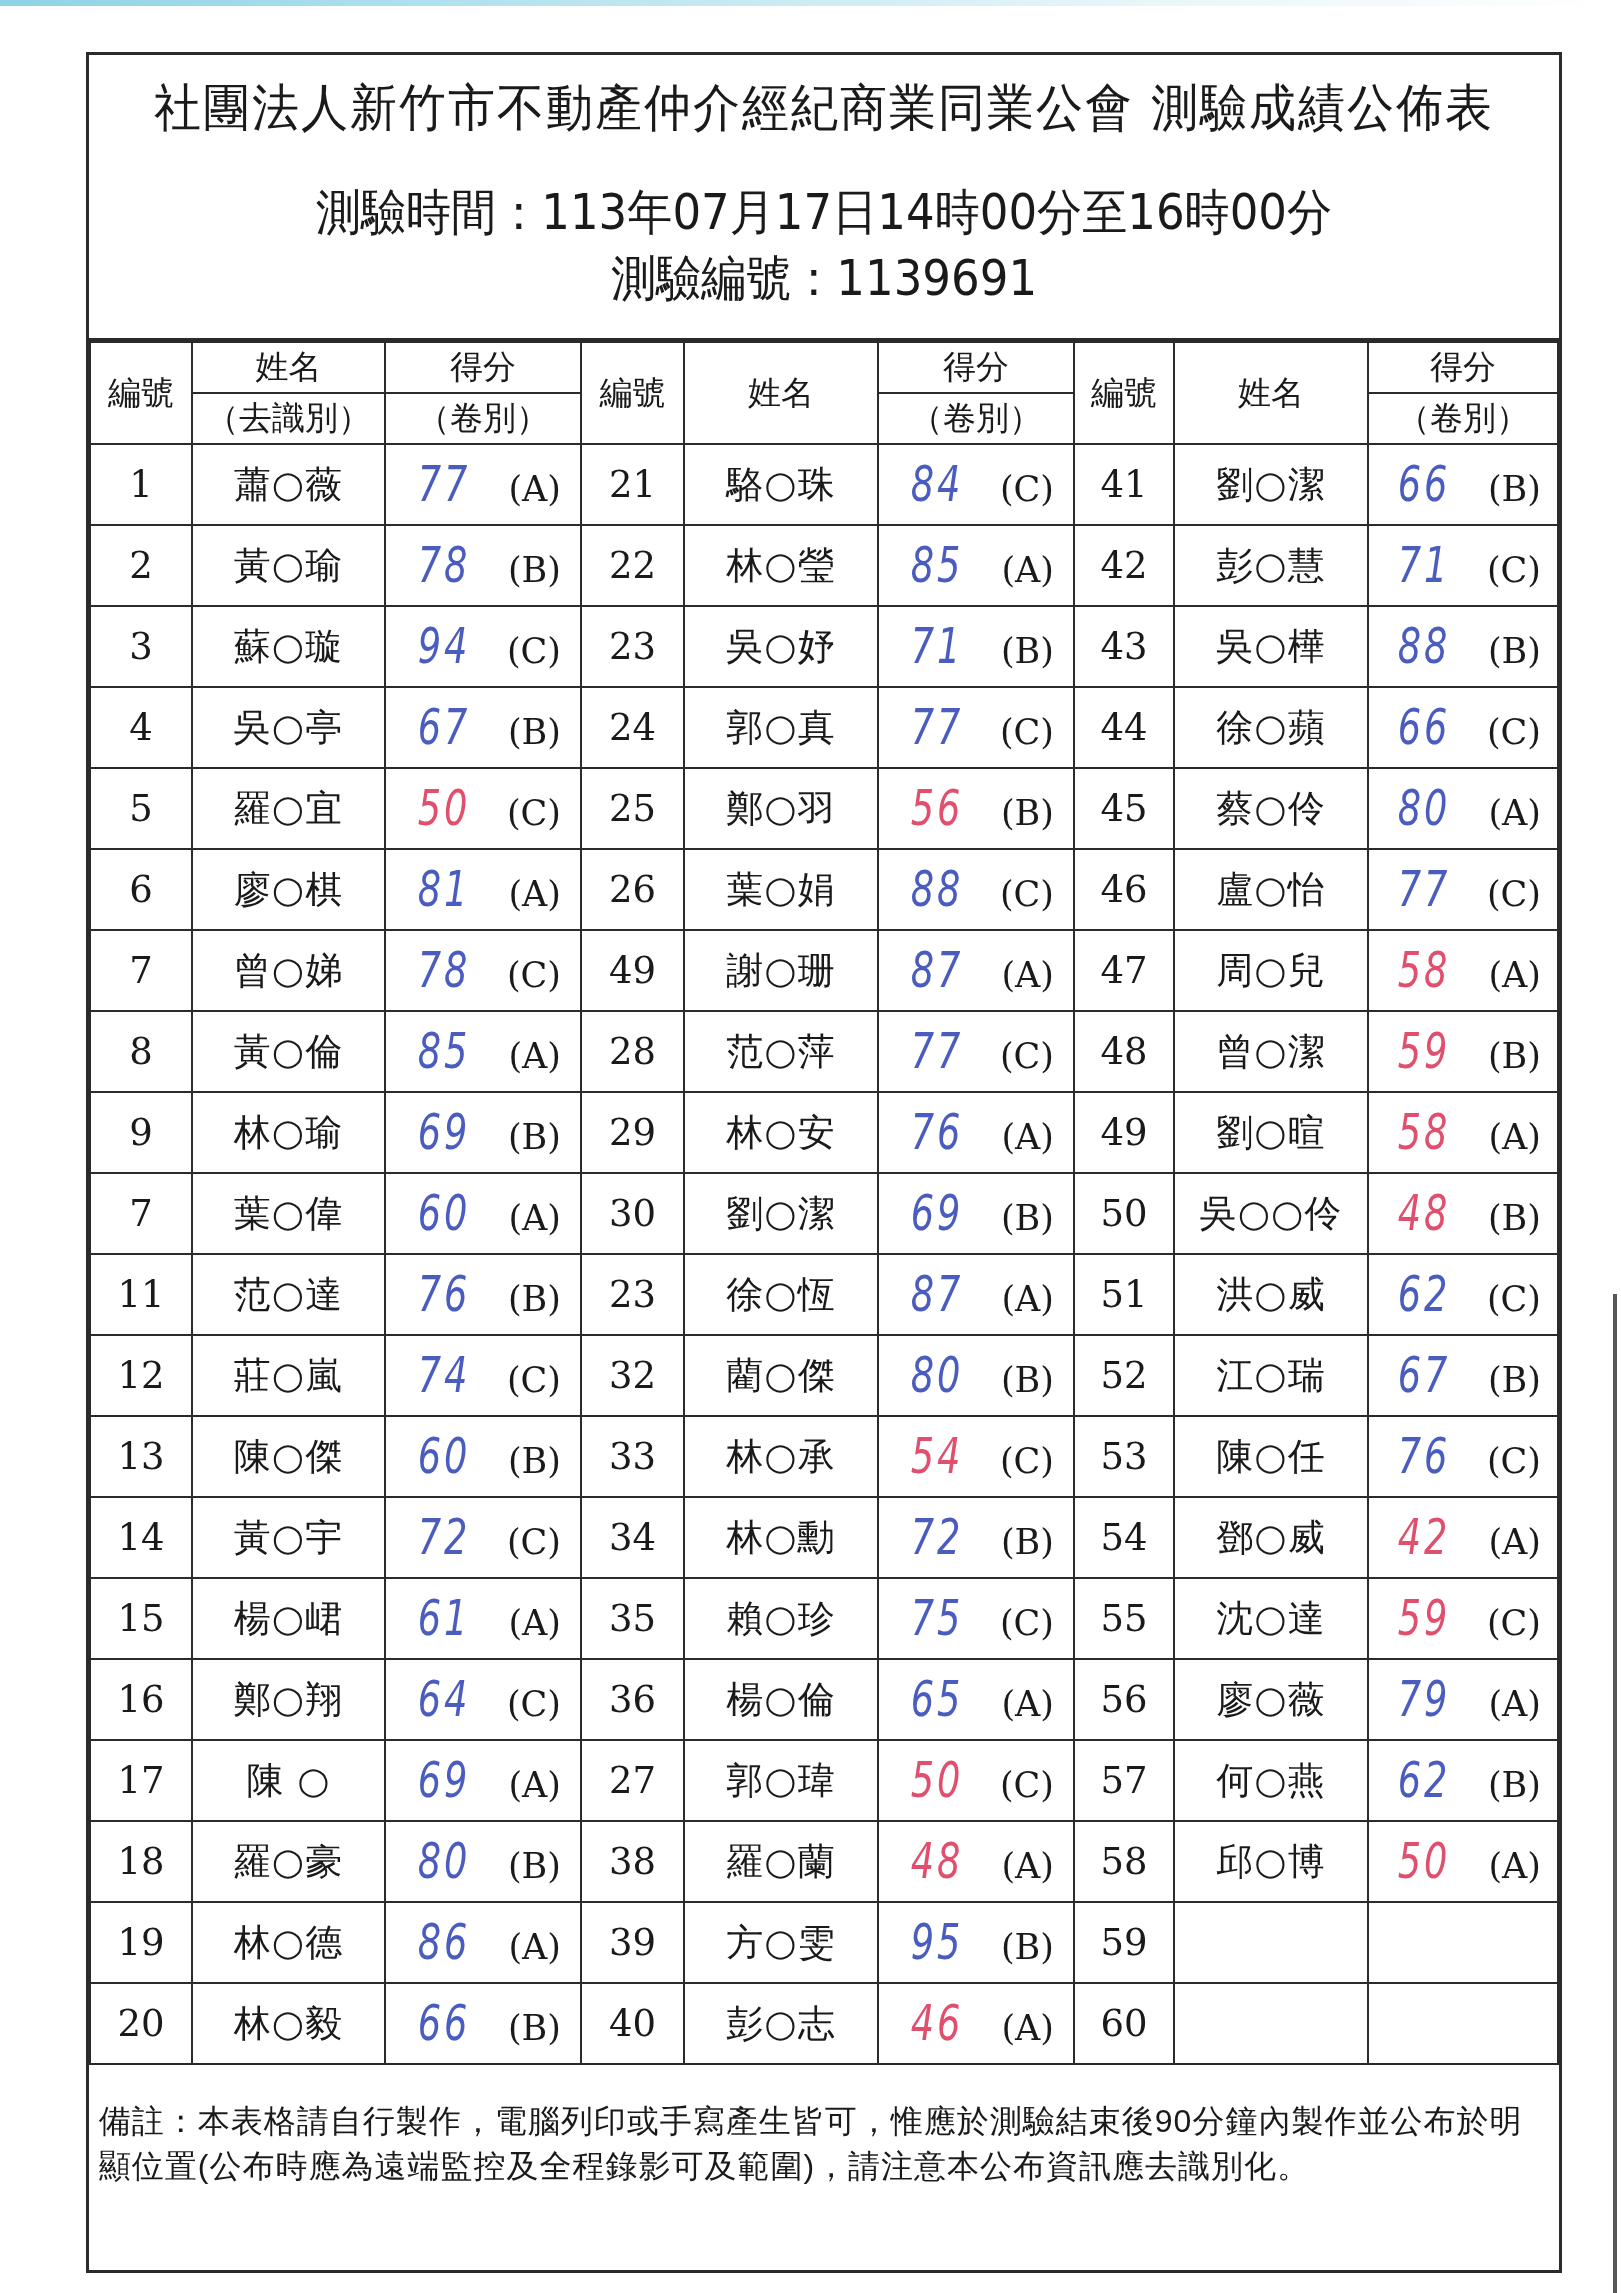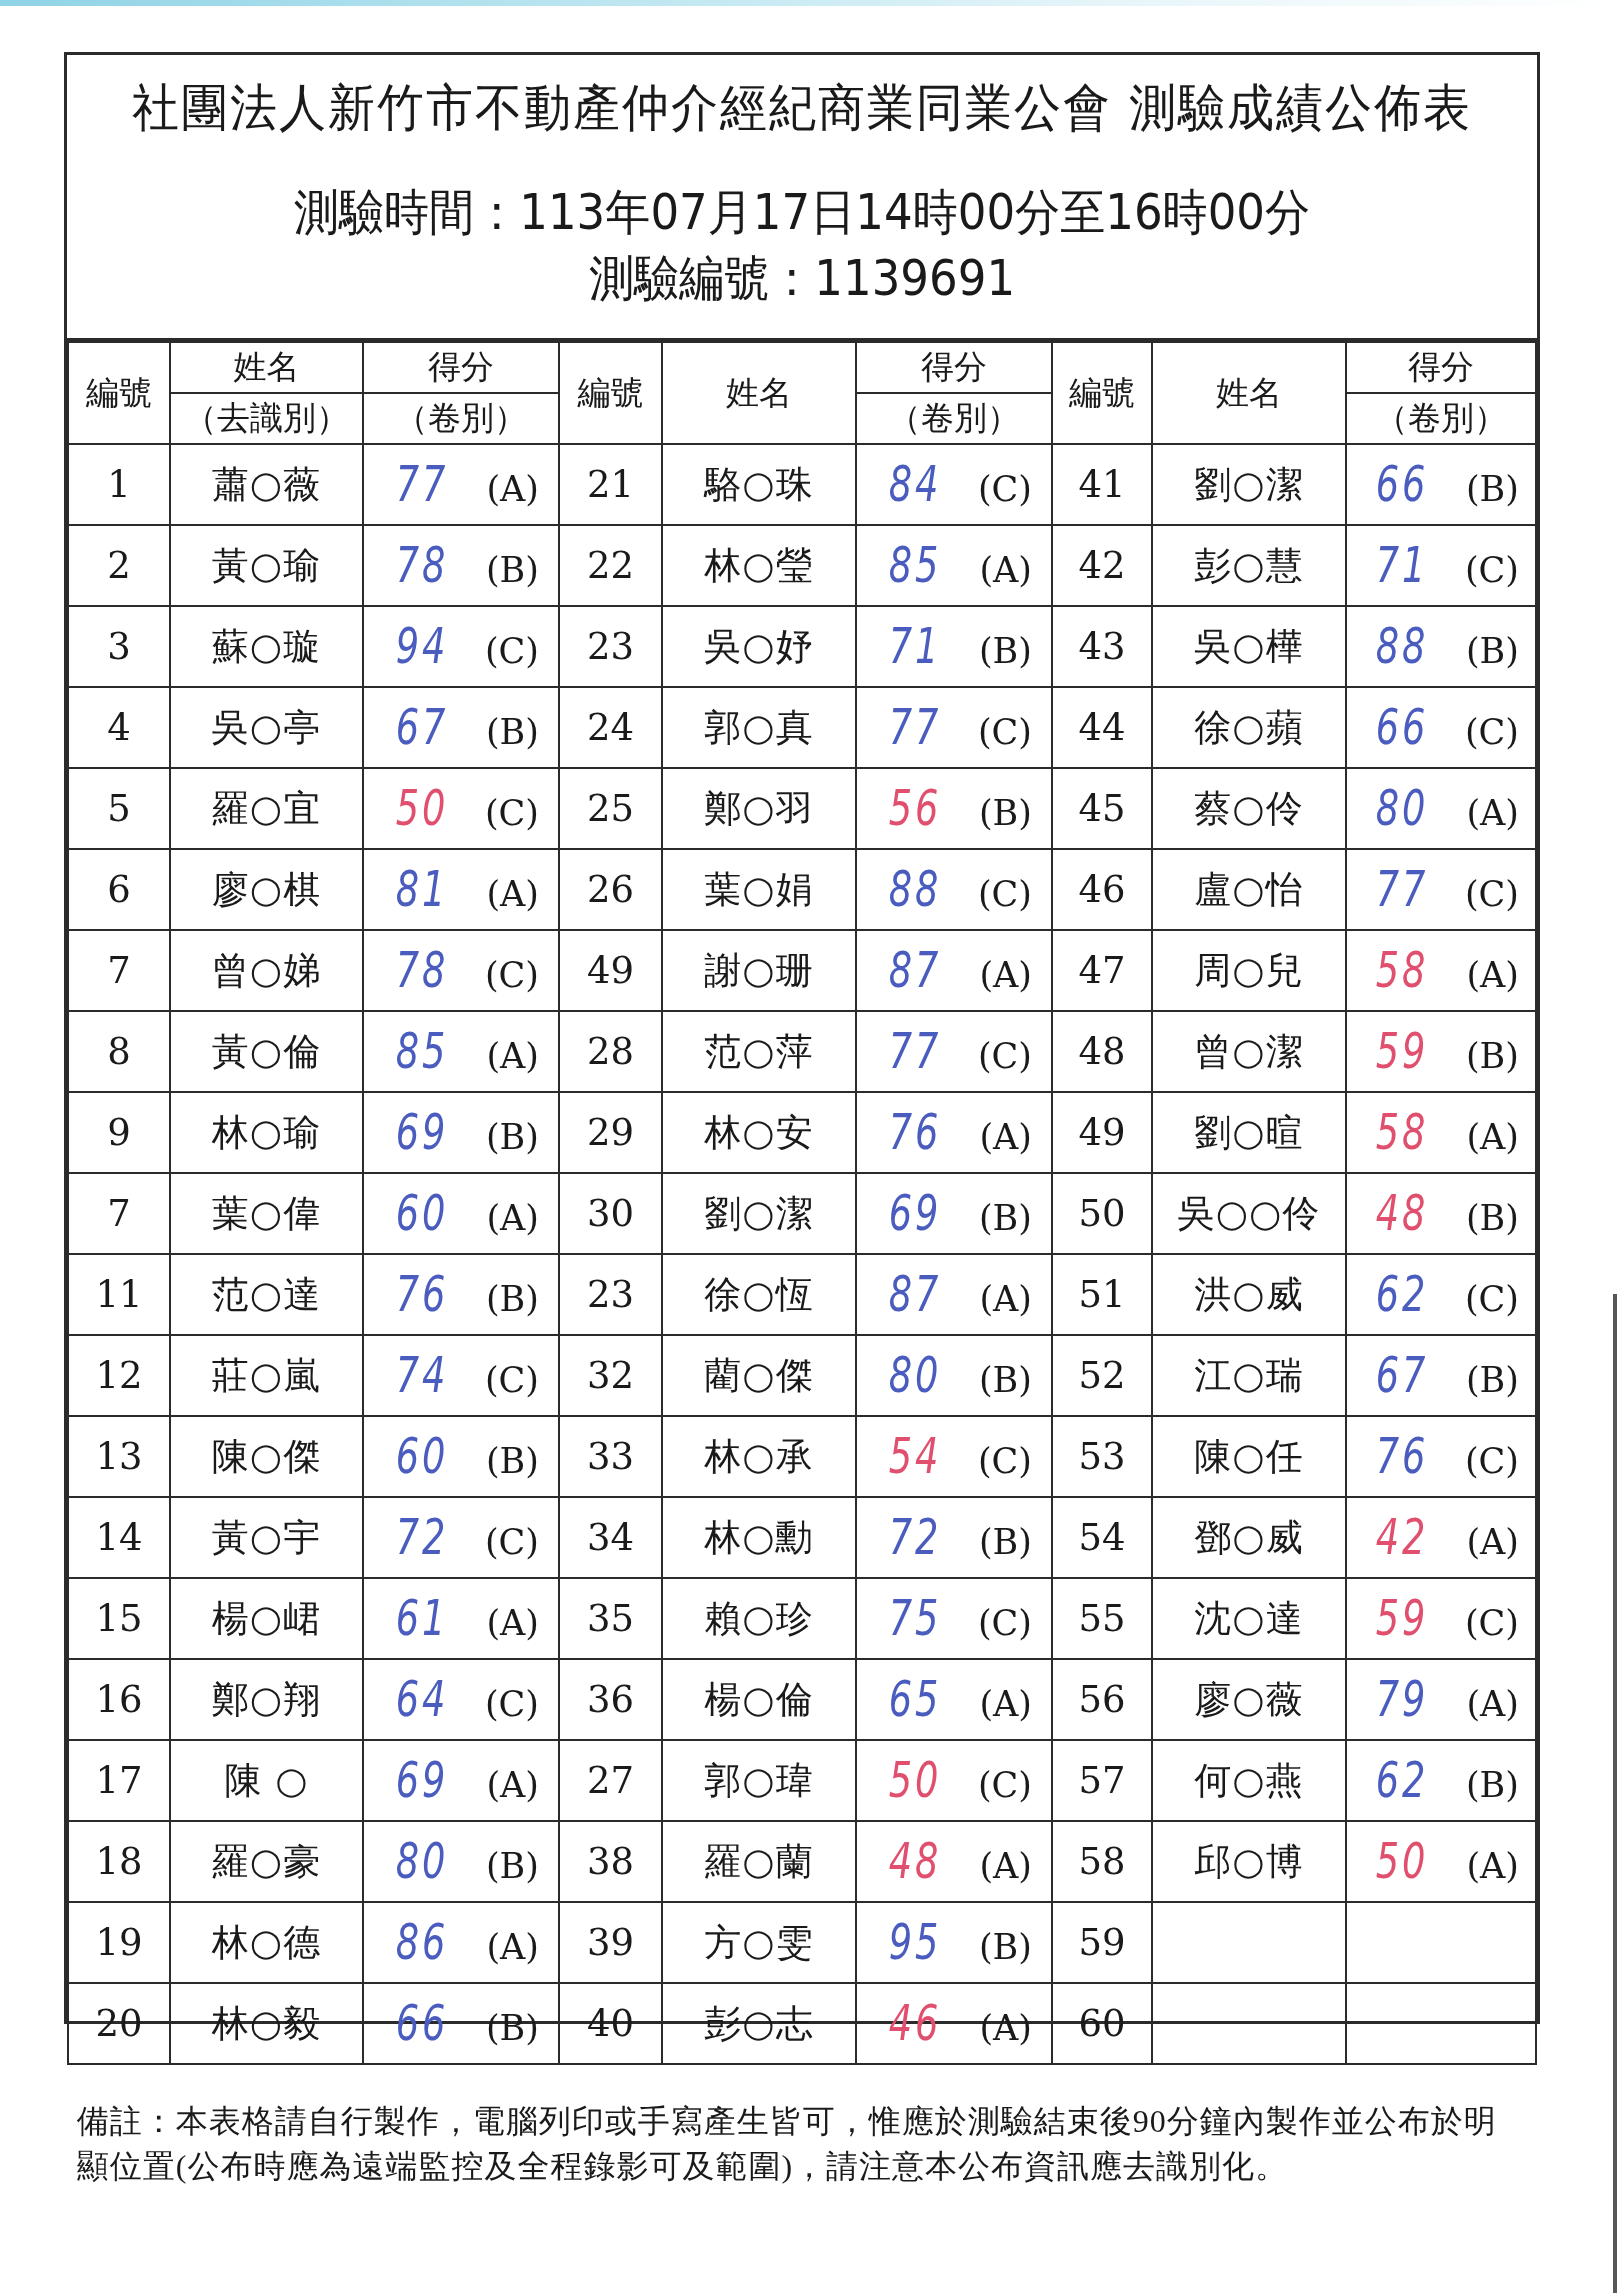--- a/index.html
+++ b/index.html
@@ -4,21 +4,21 @@
 <style>
   html, body { margin: 0; padding: 0; }
   body {
     width: 1621px; height: 2294px; background: #ffffff; position: relative; overflow: hidden;
     font-family: "DejaVu Serif", "Liberation Serif", serif; color: #1a1a1a;
   }
   .scan-top { position: absolute; left: 0; top: 0; width: 1621px; height: 5.9px;
     background: linear-gradient(90deg, #8fd3e6 0%, #bfe7f1 40%, #e8f6fa 70%, #ffffff 100%); }
   .scan-right { position: absolute; left: 1613px; top: 1294px; width: 3.9px; height: 1000px; background: #3a3a3a; opacity: 0.85; }
 
-  .sheet { position: absolute; left: 64px; top: 52px; width: 1476px; height: 1972px;
+  .sheet { position: absolute; left: 86px; top: 52px; width: 1476px; height: 2221px;
     border: 3.9px solid #2b2b2b; box-sizing: border-box; }
 
   .header { position: absolute; left: 0; top: 0; width: 100%; height: 286px; border-bottom: 3.9px solid #2b2b2b; box-sizing: border-box; }
   .title { position: absolute; top: 21.6px; left: 0; width: 100%; text-align: center; font-size: 47px; letter-spacing: 2px;
     font-family: "DejaVu Sans", "Liberation Sans", sans-serif; font-weight: normal; transform: scaleY(1.08); }
   .time { position: absolute; top: 125px; left: 0; width: 100%; text-align: center; font-size: 49px;
     font-family: "DejaVu Sans", "Liberation Sans", sans-serif; transform: scaleX(0.92); }
   .examno { position: absolute; top: 191px; left: 0; width: 100%; text-align: center; font-size: 49px;
     font-family: "DejaVu Sans", "Liberation Sans", sans-serif; transform: scaleX(0.92); }
 
@@ -29,21 +29,21 @@
   .no { font-size: 37px; }
   .name { font-size: 35px; letter-spacing: 1px; }
   .score-cell { position: relative; }
   .score { font-family: "DejaVu Sans", "Liberation Sans", sans-serif; font-size: 49px; font-weight: 300; font-style: italic;
     display: inline-block; width: 78px; text-align: center; transform: scaleX(0.75); letter-spacing: 3.9px; }
   .score.pass { color: #4a5dbf; }
   .score.fail { color: #e0506e; }
   .paper { font-size: 35px; display: inline-block; width: 78px; text-align: right; }
 
   .note { position: absolute; left: 0; top: 2034px; width: 100%; height: 146px; box-sizing: border-box; padding: 9.8px 9.8px 0 9.8px;
-    font-family: Liberation Serif, serif; font-size: 32px; line-height: 45px; letter-spacing: 1px; }
+    font-family: Liberation Sans, sans-serif; font-size: 32px; line-height: 45px; letter-spacing: 1px; }
 </style>
 </head>
 <body>
 
 <div class="scan-top"></div>
 <div class="scan-right"></div>
 
 <div class="sheet">
   <div class="header">
     <div class="title">社團法人新竹市不動產仲介經紀商業同業公會  測驗成績公佈表</div>

